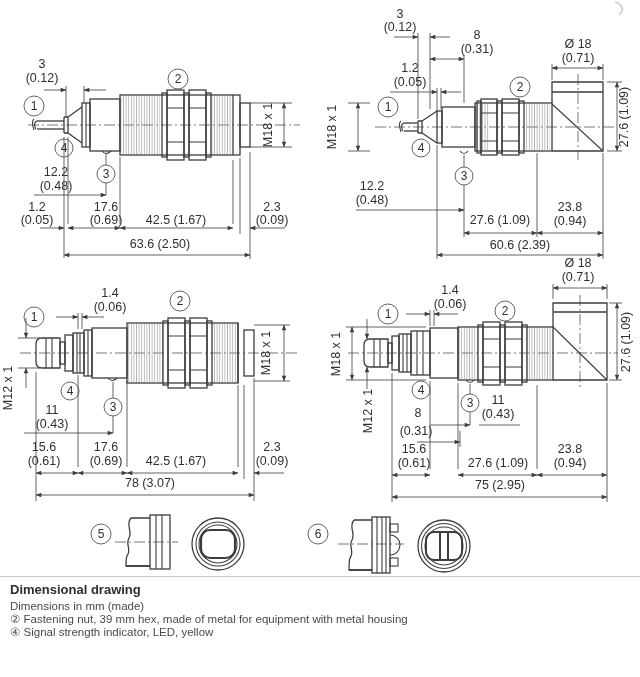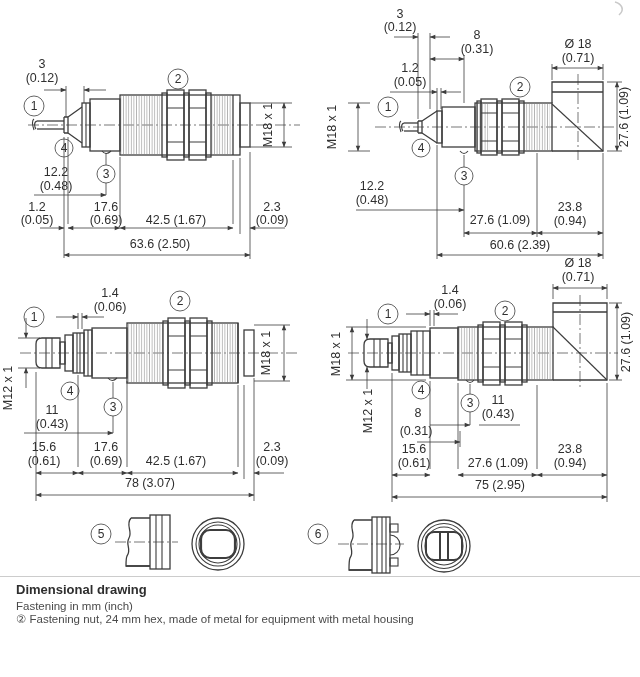--- a/index.html
+++ b/index.html
@@ -10,21 +10,21 @@
   #p5{left:0;top:500px;}
   svg text{font-family:"Liberation Sans",sans-serif;fill:#2f2f2f;}
   .dim{font-size:12.5px;text-anchor:middle;}
   .co{font-size:12px;text-anchor:middle;}
   .o{stroke:#3d3d3d;stroke-width:1.3;fill:none;stroke-linejoin:miter;}
   .o2{stroke:#3d3d3d;stroke-width:1.1;fill:none;}
   .d{stroke:#3d3d3d;stroke-width:.8;fill:none;}
   .cl{stroke:#3d3d3d;stroke-width:.7;fill:none;stroke-dasharray:11 3 2 3;}
   .faint{stroke:#c9c9c9;stroke-width:1.6;fill:none;}
   .legend{position:absolute;left:0;right:0;top:576px;bottom:0;border-top:1px solid #cccccc;
-          padding:5px 10px 0 16px;box-sizing:border-box;background:#fff;}
+          padding:5px 10px 0 10px;box-sizing:border-box;background:#fff;}
   .legend-title{font-size:13px;font-weight:bold;color:#2e2e2e;margin-bottom:3px;}
   .legend-note,.legend-item{font-size:11.5px;color:#4a4a4a;line-height:13px;}
 </style>
 </head>
 <body>
 
 <div id="stage">
 
 <svg id="p1" width="320" height="255" viewBox="0 0 320 255">
   <defs>
@@ -441,17 +441,18 @@
     <circle class="o" cx="444" cy="46" r="26"></circle>
     <circle class="o2" cx="444" cy="46" r="22.5"></circle>
     <circle class="o2" cx="444" cy="46" r="19"></circle>
     <rect x="426" y="32" width="36" height="28" rx="8" fill="none" stroke="#3d3d3d" stroke-width="2"></rect>
     <path d="M440,32 V60 M448,32 V60" fill="none" stroke="#3d3d3d" stroke-width="2"></path>
   </g>
 </svg>
 
 <div class="legend">
   <div class="legend-title">Dimensional drawing</div>
-  <div class="legend-note">Fastening in mm (inch)</div>
-  <div class="legend-item">② Fastening nut, 24 mm hex, made of metal for equipment with metal housing</div>
+  <div class="legend-note">Dimensions in mm (made)</div>
+  <div class="legend-item">② Fastening nut, 39 mm hex, made of metal for equipment with metal housing</div>
+  <div class="legend-item">④ Signal strength indicator, LED, yellow</div>
 </div>
 
 </div>
 
 </body></html>

